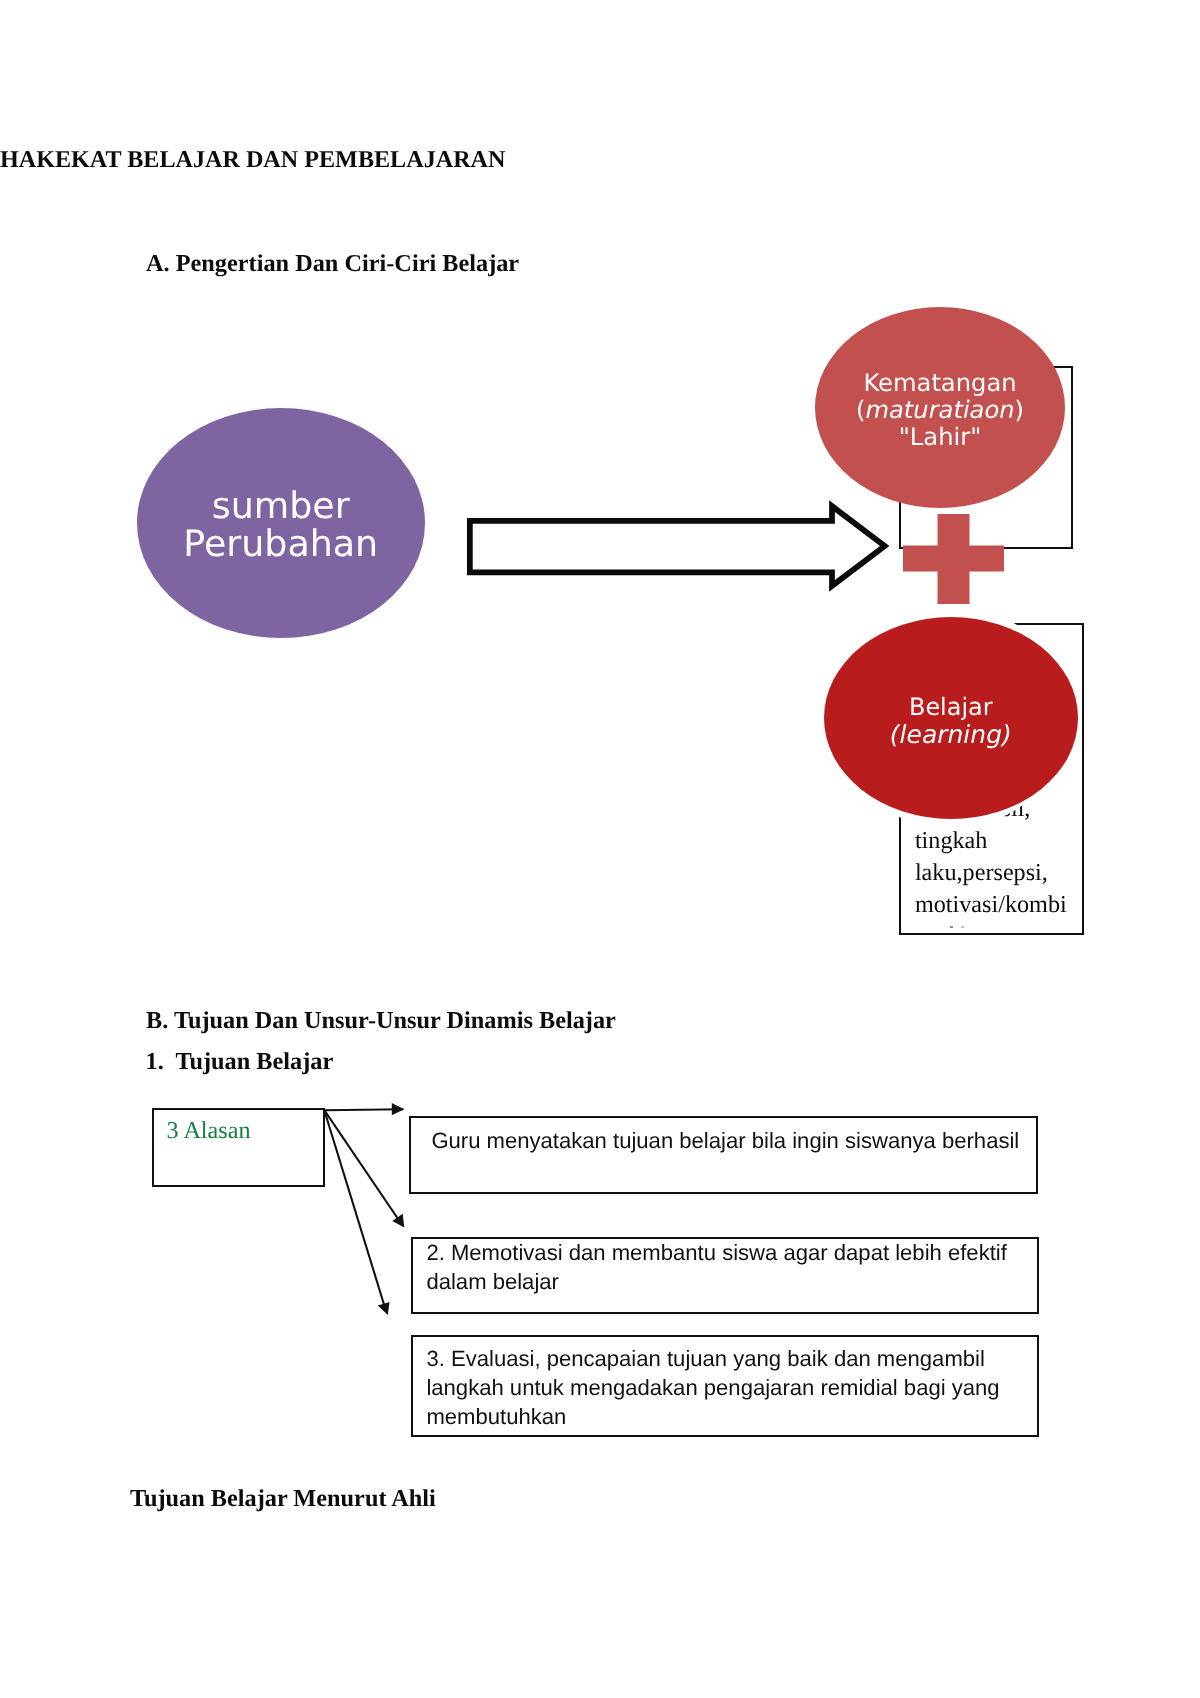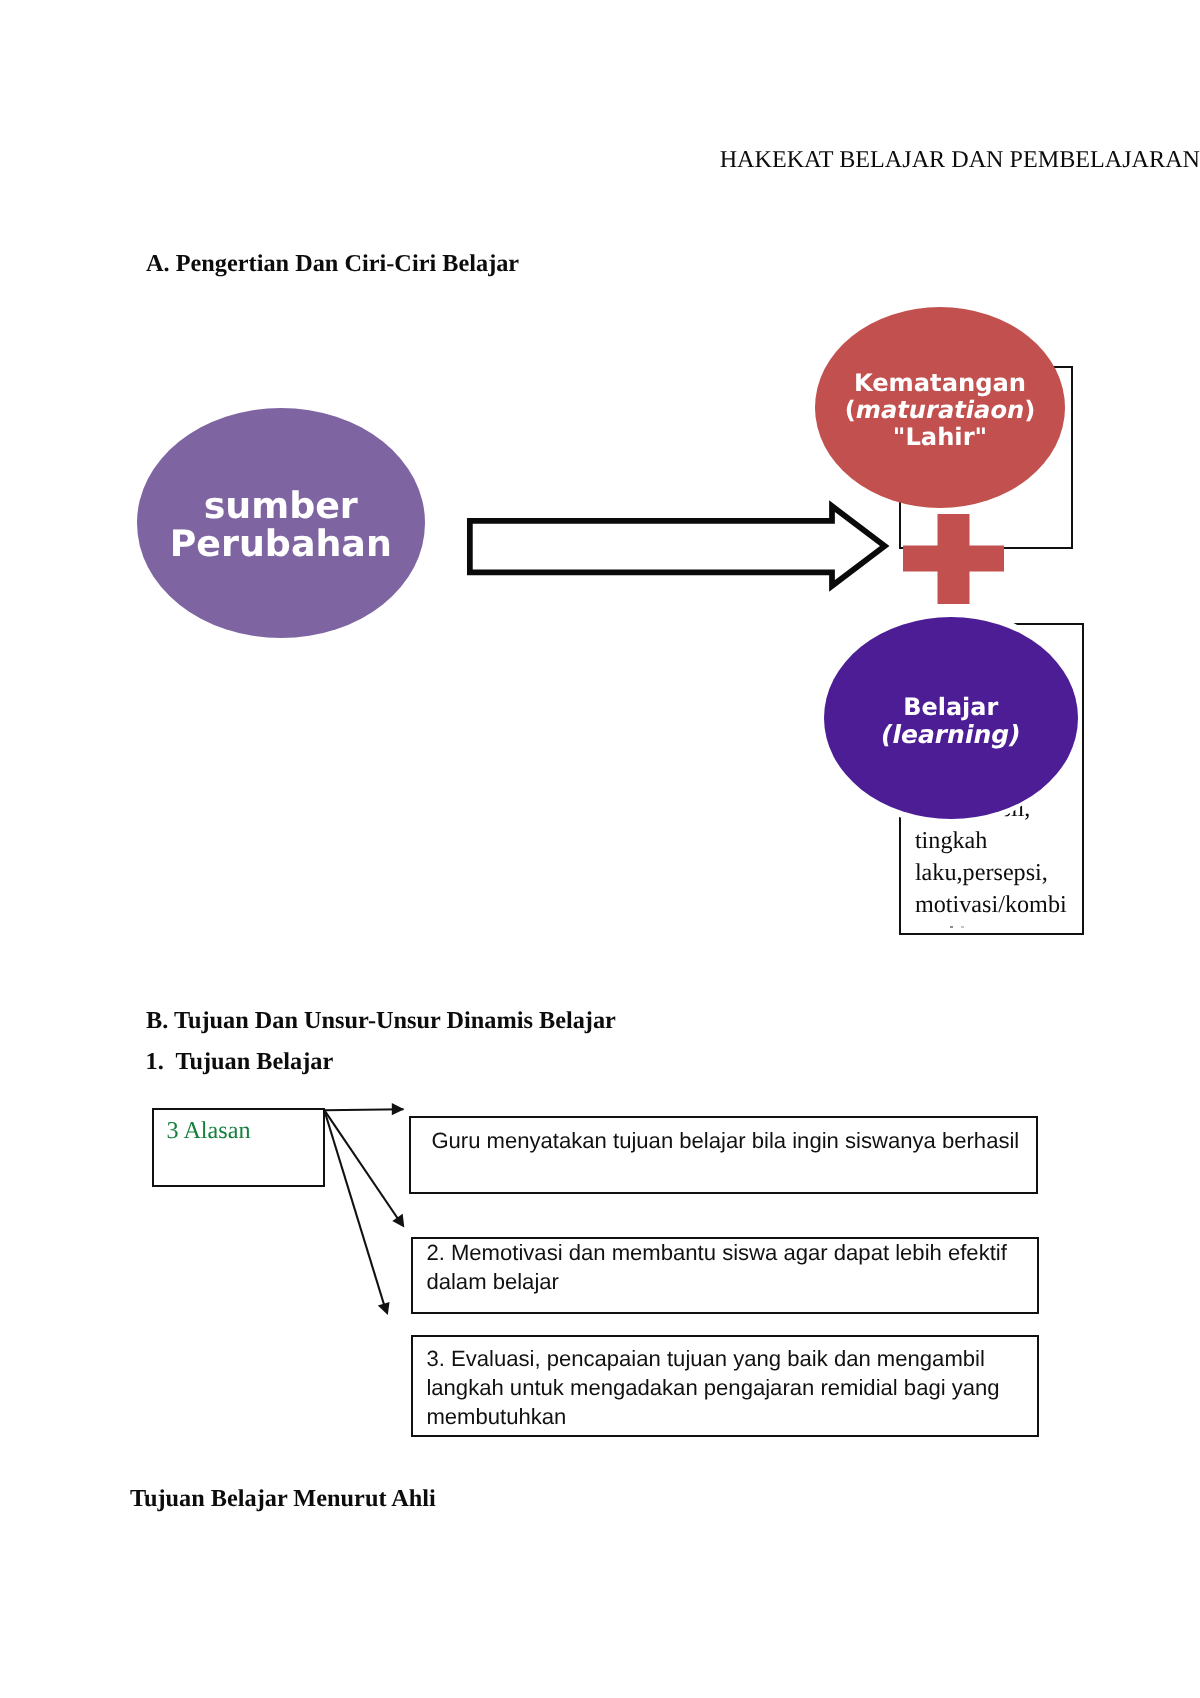--- a/index.html
+++ b/index.html
@@ -4,26 +4,26 @@
 <title>HAKEKAT BELAJAR DAN PEMBELAJARAN</title>
 <style>
   *{-webkit-font-smoothing:antialiased;-moz-osx-font-smoothing:grayscale;}
   html,body{margin:0;padding:0;}
   body{width:1200px;height:1698px;background:#ffffff;position:relative;overflow:hidden;
        font-family:"Liberation Serif", serif;
        -webkit-font-smoothing:antialiased;text-rendering:geometricPrecision;}
   .page{position:absolute;left:0;top:0;width:1200px;height:1698px;}
   .abs{position:absolute;}
 
-  .doc-title{left:0;width:1200px;text-align:right;font-weight:normal;font-size:24.15px;
+  .doc-title{left:0;width:1200px;text-align:left;font-weight:bold;font-size:24.15px;
              line-height:1;color:#0c0c0c;}
   .heading{font-weight:bold;font-size:24.3px;line-height:1;color:#0c0c0c;white-space:pre;}
 
   .ellipse{border-radius:50%;display:flex;align-items:center;justify-content:center;
-           text-align:center;color:#ffffff;font-family:"DejaVu Sans",sans-serif;font-weight:700;}
+           text-align:center;color:#ffffff;font-family:"DejaVu Sans",sans-serif;font-weight:400;}
   .boxline{border:2.2px solid #111;box-sizing:border-box;background:transparent;}
   .tbox{border:2.3px solid #111;box-sizing:border-box;
         font-family:"Liberation Sans",sans-serif;font-size:22.08px;line-height:28.8px;color:#111;}
   .serif-note{font-family:"Liberation Serif",serif;font-size:24.2px;line-height:32px;color:#0c0c0c;}
 </style>
 </head>
 <body>
 
 <div class="page">
 
@@ -58,21 +58,21 @@
   </div>
 
   <div class="abs ellipse" style="left:815px;top:307px;width:250px;height:201px;background:#C2504E;font-size:24.2px;line-height:26.8px;">
     <div style="transform:translateY(3px);">
       <div>Kematangan</div>
       <div><span>(</span><i>maturatiaon</i><span>)</span></div>
       <div>"Lahir"</div>
     </div>
   </div>
 
-  <div class="abs ellipse" style="left:823.8px;top:617px;width:254px;height:202px;background:#4c1d95;font-size:23.95px;line-height:27.1px;">
+  <div class="abs ellipse" style="left:823.8px;top:617px;width:254px;height:202px;background:#b91c1c;font-size:23.95px;line-height:27.1px;">
     <div style="transform:translateY(3px);">
       <div>Belajar</div>
       <div style="font-style:italic;font-size:25px;">(learning)</div>
     </div>
   </div>
 
   <svg class="abs" style="left:903px;top:514px;width:101px;height:90px;" viewBox="0 0 101 90">
     <polygon points="34.5,0 66.5,0 66.5,31.5 101,31.5 101,57.5 66.5,57.5 66.5,90 34.5,90 34.5,57.5 0,57.5 0,31.5 34.5,31.5" fill="#C2504E"></polygon>
   </svg>
 

